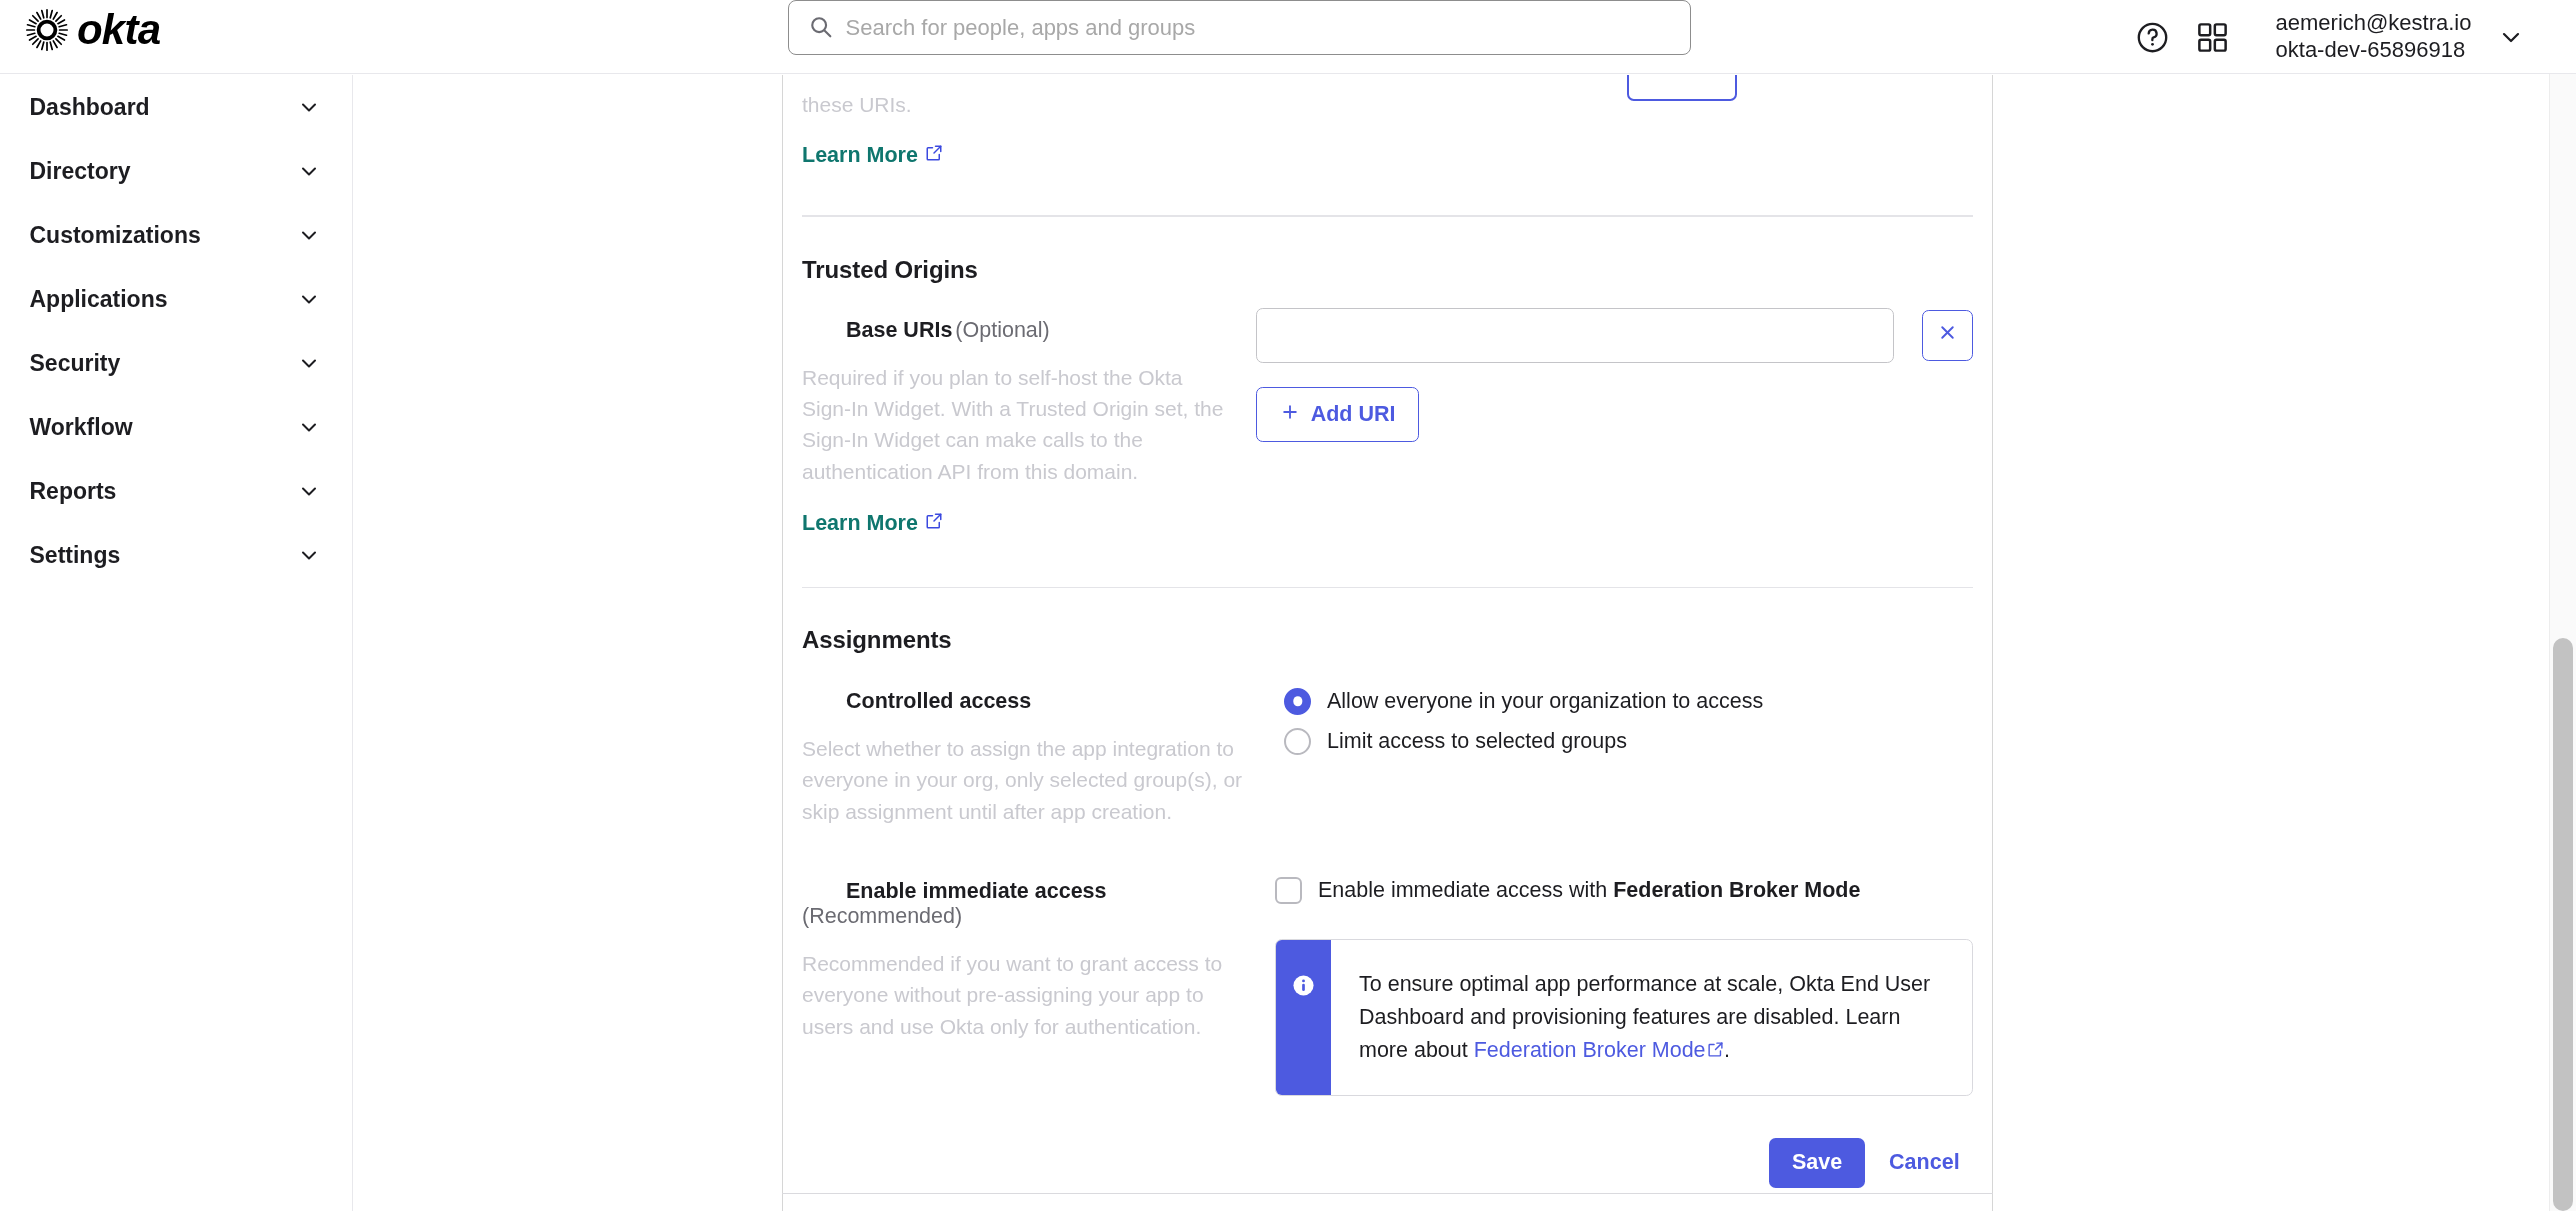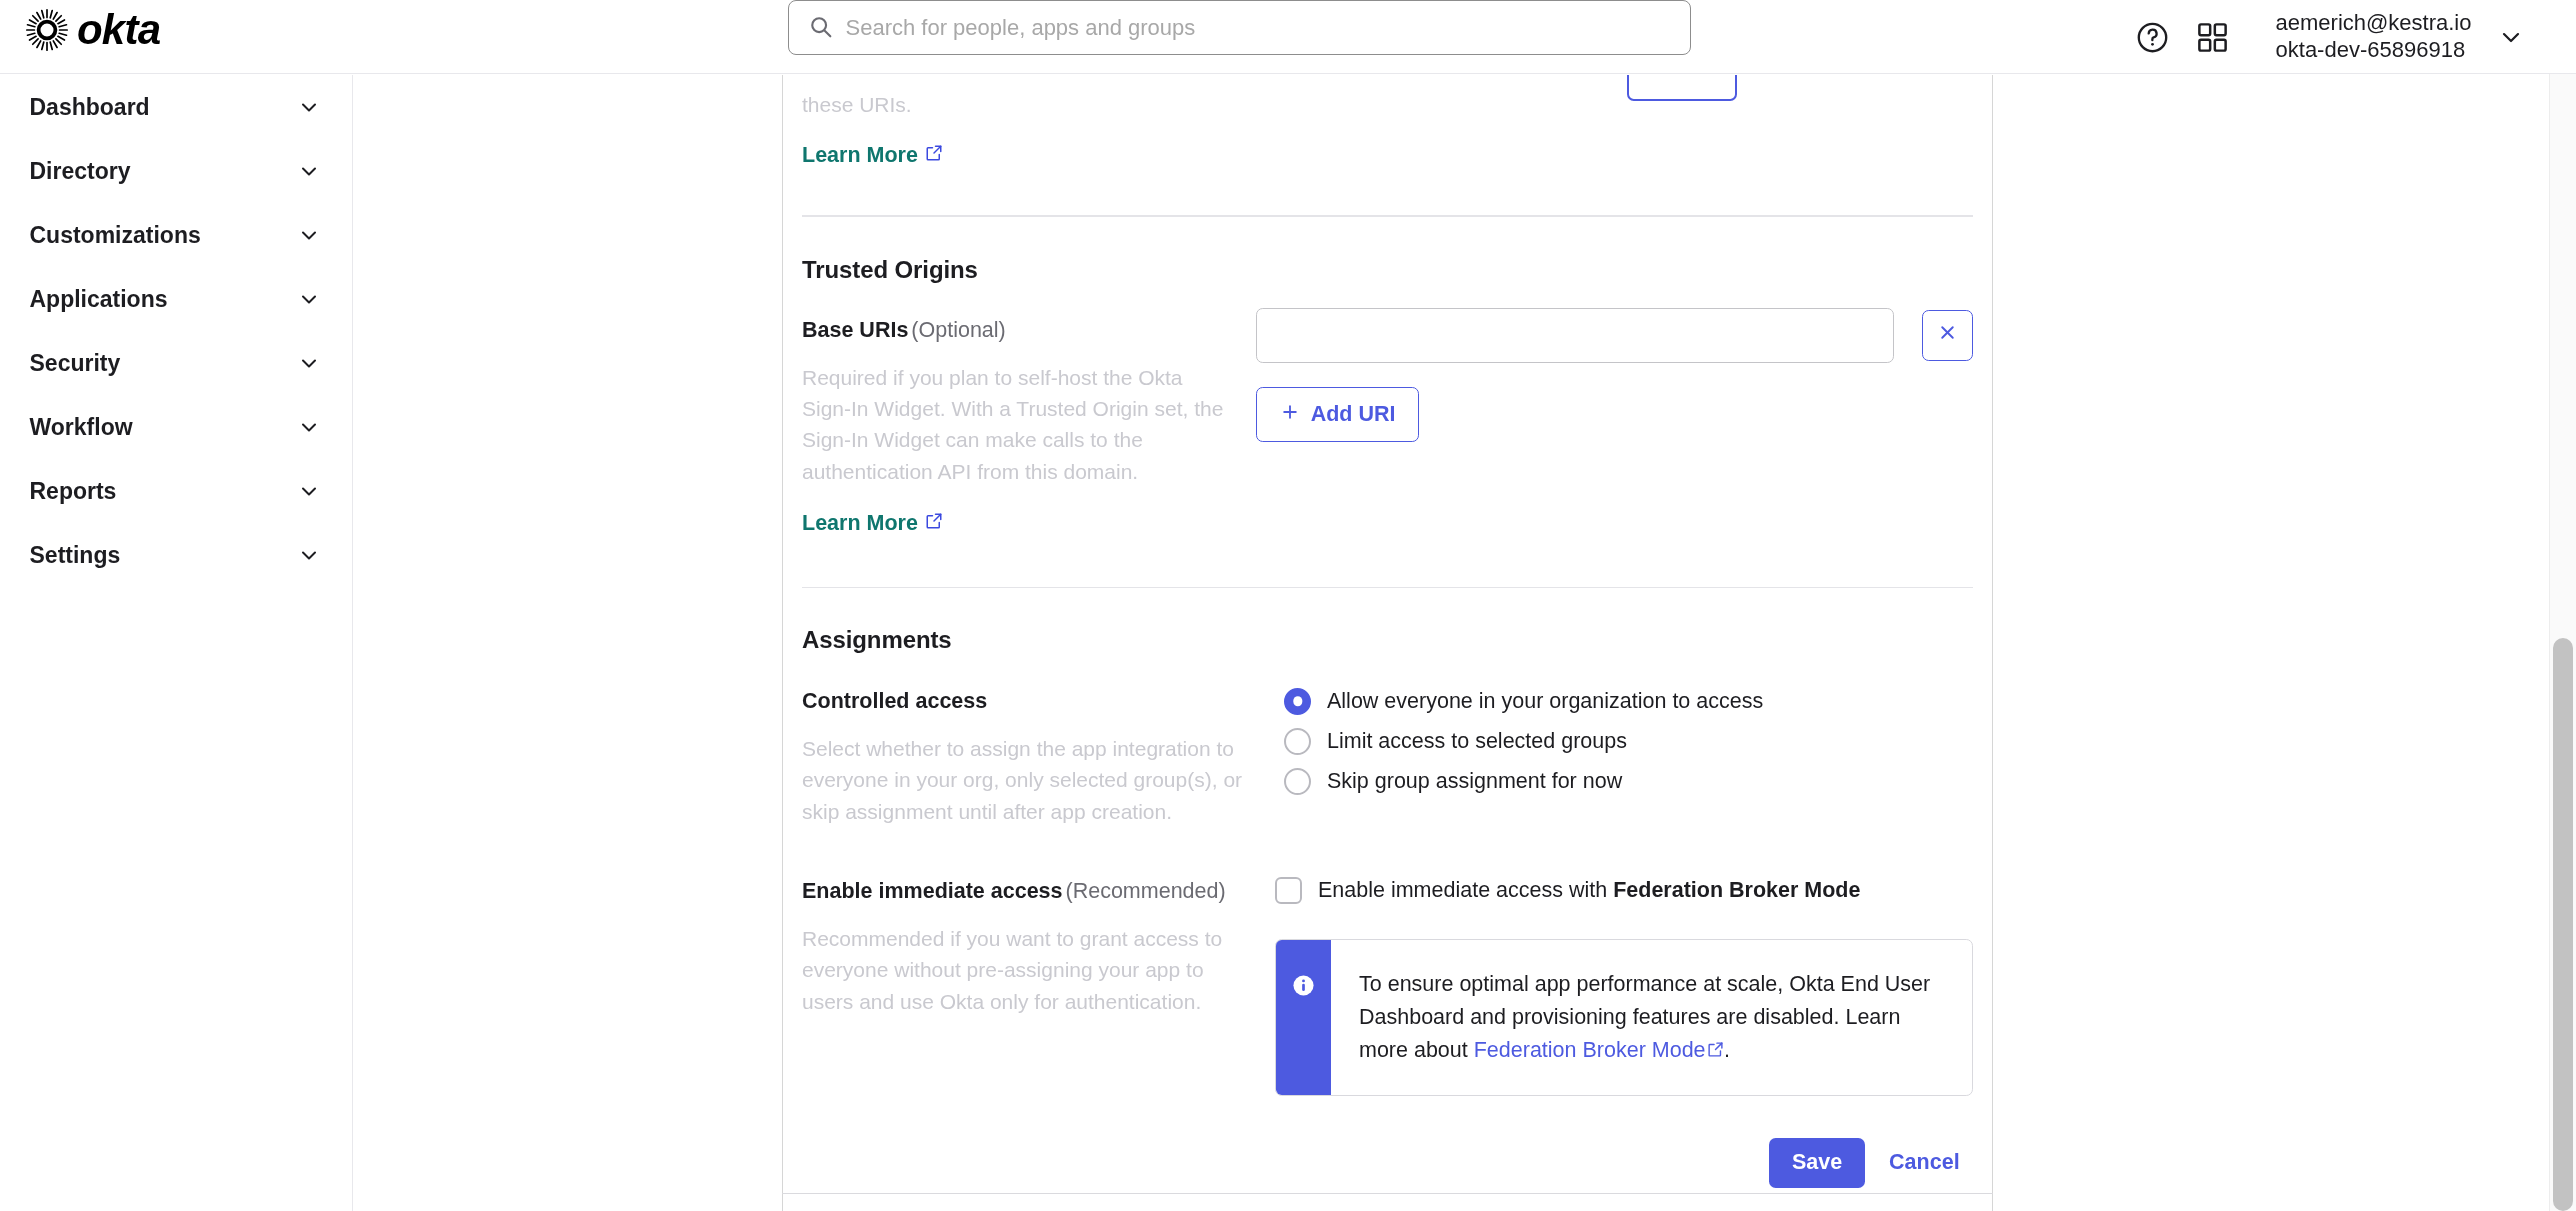--- a/index.html
+++ b/index.html
@@ -94,21 +94,21 @@
   .row {
     display: flex; padding: 0;
   }
   .row-left  { width: 482px; padding-right: 29.5px; }
   .row-right { flex: 1; }
 
   .sec-title {
     font-size: 24px; font-weight: 700; color: #1d1d21;
     letter-spacing: -0.1px;
   }
-  .lbl-strong { font-size: 21.5px; font-weight: 700; color: #1d1d21; }
+  .lbl-strong { font-size: 21.5px; font-weight: 700; color: #1d1d21; margin-left: 44px; }
   .lbl-muted  { font-size: 21.5px; font-weight: 400; color: #6b6b72; }
   .helper {
     font-size: 21px; color: #c9c9cf; line-height: 1.49; margin-top: 19px;
   }
   .learn-more {
     display: inline-flex; align-items: center; gap: 7.4px;
     color: #0f766e; font-size: 21.5px; font-weight: 700; cursor: pointer;
   }
   .divider { height: 1.3px; background: #e4e4e8; }
 
@@ -456,24 +456,20 @@
         </div>
         <div class="row-right" style="margin-top:-8px;">
           <div class="opt-row">
             <span class="radio on"></span>
             <span class="opt-label">Allow everyone in your organization to access</span>
           </div>
           <div class="opt-row">
             <span class="radio"></span>
             <span class="opt-label">Limit access to selected groups</span>
           </div>
-          <div class="opt-row">
-            <span class="radio"></span>
-            <span class="opt-label">Skip group assignment for now</span>
-          </div>
         </div>
       </div>
 
       <div style="height:52px;"></div>
       <div class="row">
         <div class="row-left">
           <div>
             <span class="lbl-strong">Enable immediate access</span>
             <span class="lbl-muted">(Recommended)</span>
           </div>

